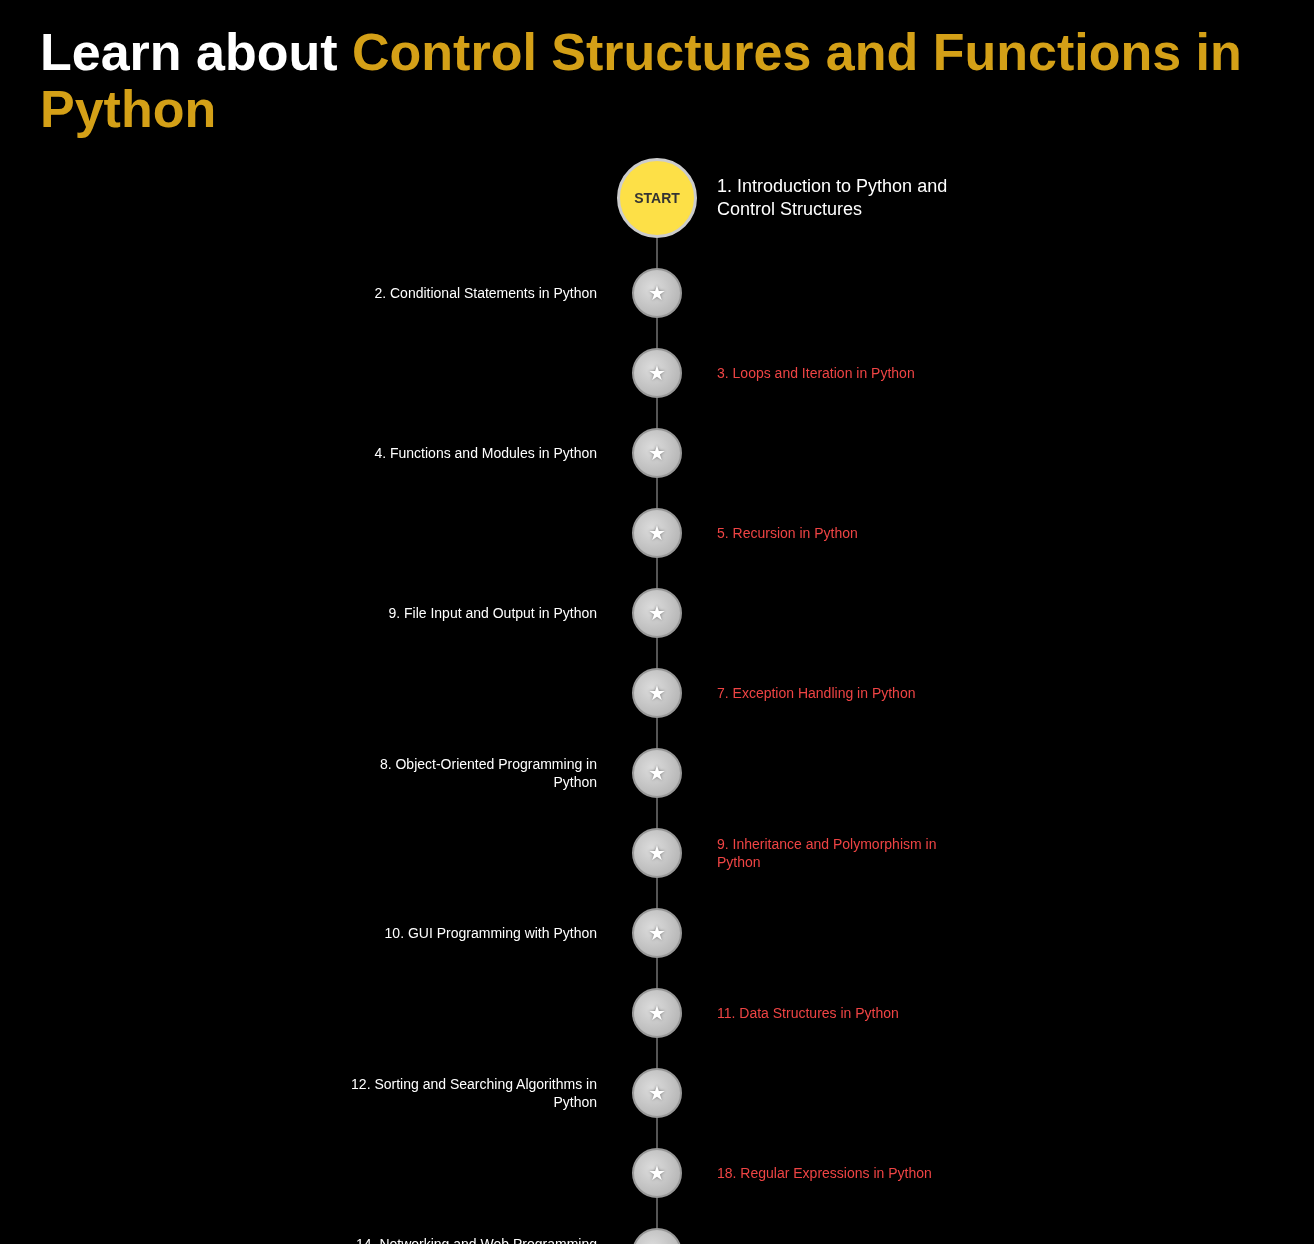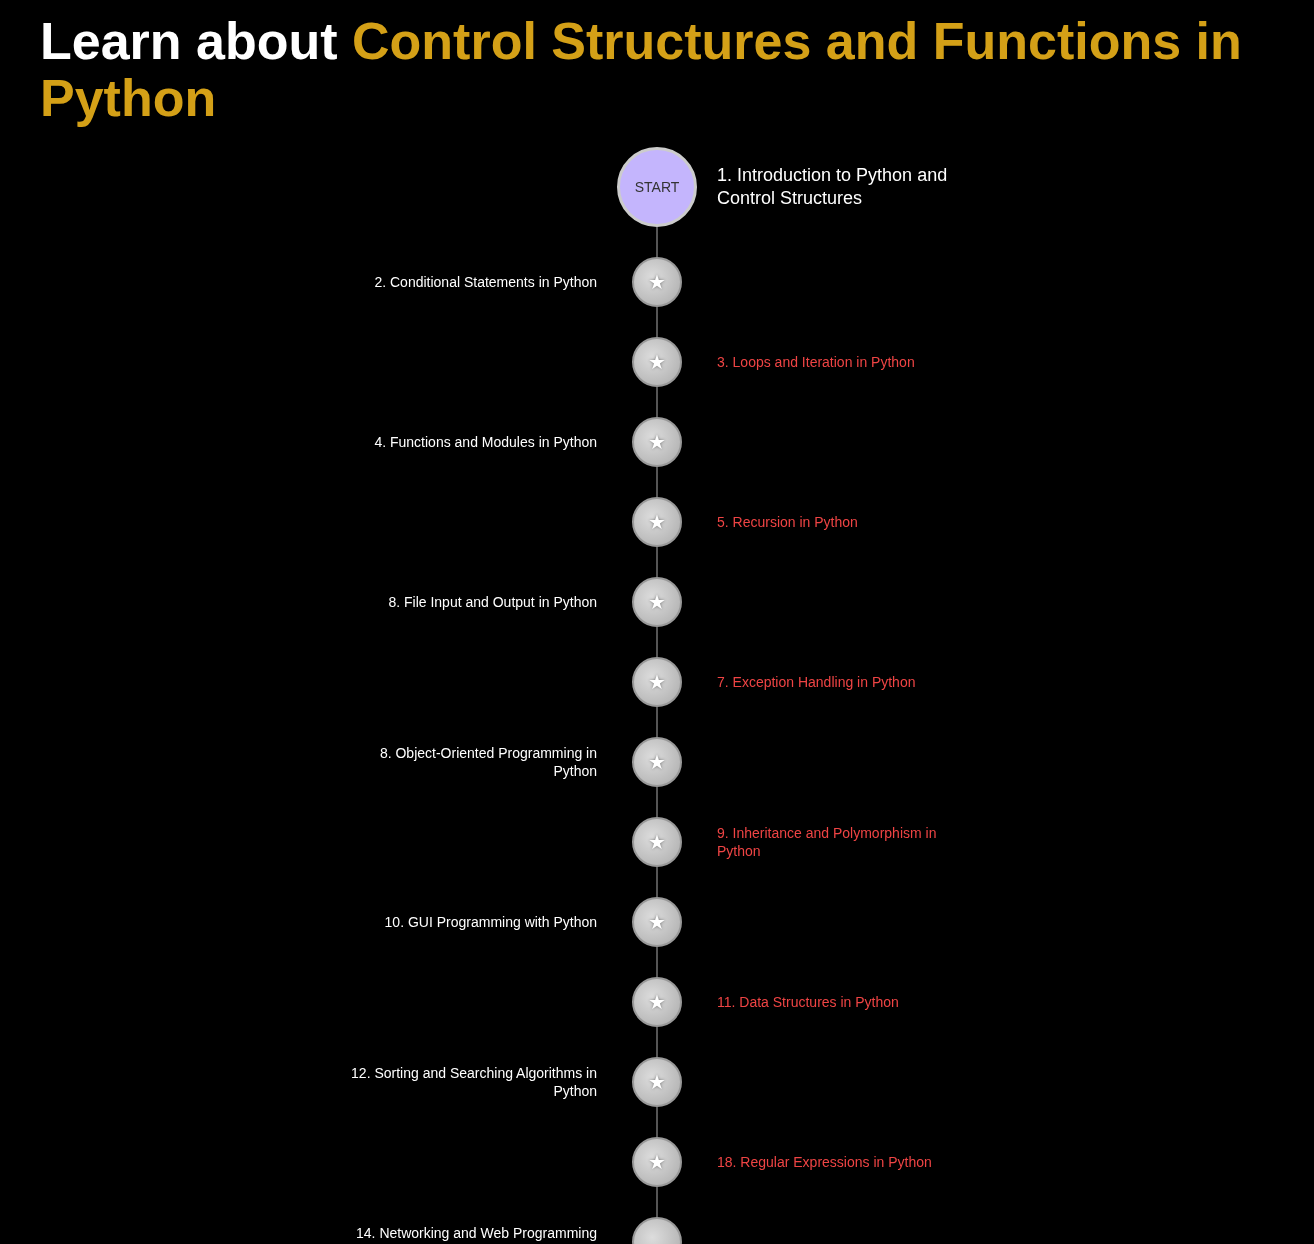--- a/index.html
+++ b/index.html
@@ -6,21 +6,21 @@
     body {
       background: #000;
       color: #fff;
       font-family: Arial, sans-serif;
       width: 1314px;
       min-height: 1244px;
       overflow-x: hidden;
     }
 
     .header {
-      padding: 13px 40px 20px 40px;
+      padding: 24px 40px 20px 40px;
       font-size: 52px;
       font-weight: bold;
       color: #fff;
       line-height: 1.1;
     }
     .header .highlight {
       color: #d4a017;
     }
 
     .roadmap-container {
@@ -29,27 +29,27 @@
       align-items: center;
       padding-bottom: 60px;
       position: relative;
     }
 
     
     .start-node {
       width: 80px;
       height: 80px;
       border-radius: 50%;
-      background: #c4b5fd;
+      background: #fde047;
       border: 3px solid #ccc;
       display: flex;
       align-items: center;
       justify-content: center;
       font-size: 14px;
-      font-weight: normal;
+      font-weight: bold;
       color: #333;
       position: relative;
       z-index: 2;
       flex-shrink: 0;
     }
 
     
     .step-node {
       width: 50px;
       height: 50px;
@@ -232,21 +232,21 @@
       <div class="label-right">5. Recursion in Python</div>
     </div>
     <div class="vline-row">
       <div class="vline-spacer"></div>
       <div class="vline-col">
         <div class="connector"></div>
       </div>
       <div class="vline-spacer"></div>
     </div>
     <div class="step-row">
-      <div class="label-left">8. File Input and Output in Python</div>
+      <div class="label-left">9. File Input and Output in Python</div>
       <div class="node-col">
         <div class="step-node">
           <span class="star">★</span>
         </div>
       </div>
       <div class="label-right"></div>
     </div>
     <div class="vline-row">
       <div class="vline-spacer"></div>
       <div class="vline-col">

